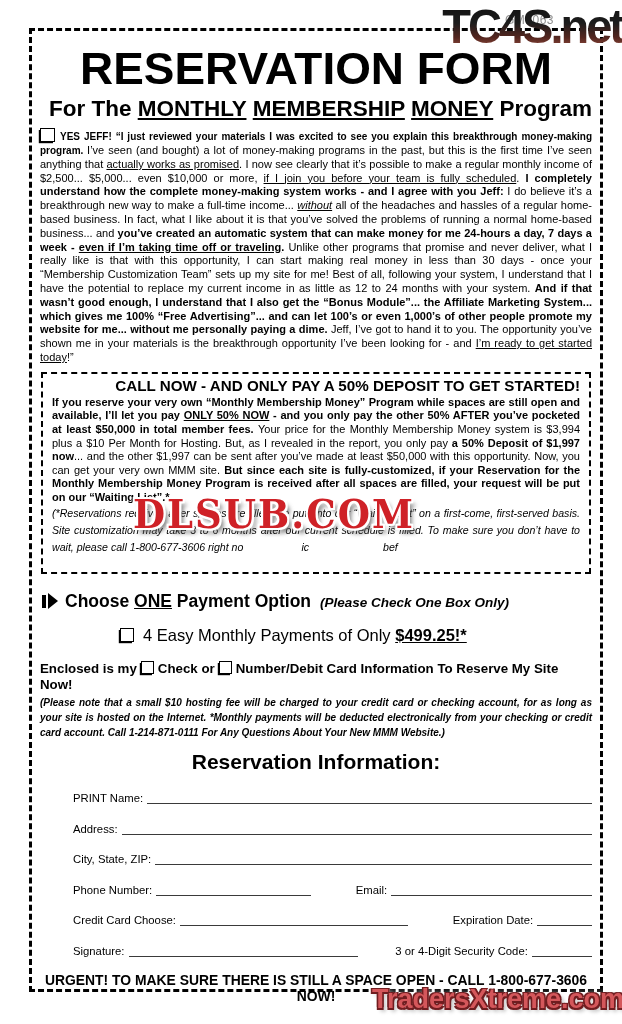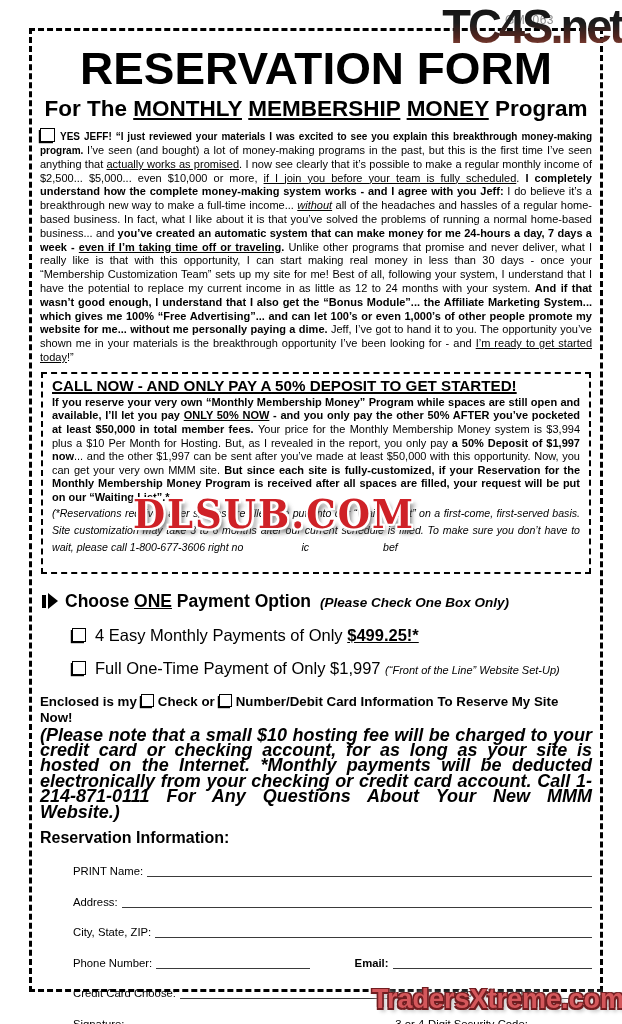--- a/index.html
+++ b/index.html
@@ -49,58 +49,58 @@
   .form-border{
     position:absolute;left:29px;top:28px;width:552px;height:958px;
     border:3px dashed #000;padding:0 8px;z-index:2;
   }
   h1{
     margin:14px 0 0;text-align:center;
     font-size:45px;line-height:1.05;letter-spacing:0px;font-weight:bold;
     transform:scaleX(1.02);
   }
   h2{
-    margin:4px 0 6px;text-align:center;
+    margin:4px 0 6px;text-align:right;
     font-size:22.5px;font-weight:bold;letter-spacing:0px;
   }
   .intro{
     margin:4px 0 0;text-align:justify;
     font-size:11px;line-height:13.8px;
   }
   .intro .cbx{width:13px;height:12px;vertical-align:-2px;}
 
   .deposit-box{
     border:2.5px dashed #000;margin:7px 1px 0;padding:2px 9px 16px;
   }
   .box-title{
-    text-align:left;font-size:15.2px;font-weight:bold;
-    text-decoration:underline;text-decoration-thickness:2px;margin:1px 0 2px;
+    text-align:right;font-size:15.2px;font-weight:bold;
+    text-decoration-thickness:2px;margin:1px 0 2px;
   }
   .deposit-box p{margin:0;text-align:justify;font-size:11px;line-height:13.6px;}
   .deposit-box .fine{font-size:10.6px;line-height:17px;font-style:italic;}
 
   .choose-line{margin:17px 0 0 2px;font-size:17.5px;display:flex;align-items:center;}
   .arrow-icon{display:inline-flex;align-items:center;margin-right:7px;}
   .arrow-icon i{display:block;width:4px;height:13px;background:#000;margin-right:2px;}
   .arrow-icon em{display:block;width:0;height:0;border-left:10px solid #000;border-top:8px solid transparent;border-bottom:8px solid transparent;}
   .choose-line .head-note{margin-left:4px;}
 
-  .option{margin:14px 0 0 32px;font-size:16.5px;}
+  .option{margin:14px 0 0 80px;font-size:16.5px;}
   .option .cbx{width:12px;height:12px;margin-right:9px;vertical-align:-1px;}
 
   .cbx{
     display:inline-block;width:11px;height:11px;border:1.8px solid #000;
     box-shadow:-1.6px 1.6px 0 -0.4px #000;margin-right:5px;vertical-align:-1px;background:#fff;
   }
 
   .enclosed{margin:16px 0 0;font-size:13.3px;line-height:16px;}
   .enclosed .cbx{width:11px;height:11px;vertical-align:-1px;margin:0 4px;}
-  .hosting-note{margin:2px 0 0;font-size:18px;line-height:15.4px;font-weight:bold;font-style:italic;text-align:justify;}
+  .hosting-note{margin:2px 0 0;font-size:10px;line-height:15.4px;font-weight:bold;font-style:italic;text-align:justify;}
 
-  .res-head{margin:9px 0 0;font-size:16px;font-weight:bold;}
+  .res-head{margin:9px 0 0;font-size:21px;font-weight:bold;text-align:center;}
 
   .frow{display:flex;align-items:flex-end;margin-top:17.5px;font-size:11.3px;}
   .flabel{white-space:nowrap;padding-right:4px;padding-left:33px;}
   .fline{border-bottom:1.4px solid #3a3a3a;flex-grow:1;height:12px;}
 
   .urgent-head{margin:15px 0 0;text-align:center;font-size:13.9px;font-weight:bold;}
 </style>
 </head>
 <body>
 
@@ -122,21 +122,20 @@
 
   <div class="choose-line">
     <span class="arrow-icon">
         <i></i>
         <em></em>
       </span>
     <span><span class="b">Choose </span><span class="b u">ONE</span><span class="b"> Payment Option </span><span class="b  i head-note">(Please Check One Box Only)</span></span>
   </div>
 
   <div class="option"><span class="cbx"></span><span class="">4 Easy Monthly Payments of Only </span><span class="b u">$499.25!*</span></div>
-  <div class="option"><span class="cbx"></span><span class="">Full One-Time Payment of Only $1,997 </span><span class="i small-i">(“Front of the Line” Website Set-Up)</span></div>
 
   <div class="enclosed"><span class="b">Enclosed is my</span><span class="cbx"></span><span class="b">Check or</span><span class="cbx"></span><span class="b">Number/Debit Card Information To Reserve My Site Now!</span></div>
   <p class="hosting-note">(Please note that a small $10 hosting fee will be charged to your credit card or checking account, for as long as your site is hosted on the Internet. *Monthly payments will be deducted electronically from your checking or credit card account. Call 1-214-871-0111 For Any Questions About Your New MMM Website.)</p>
 
   <div class="res-head">Reservation Information:</div>
 
   <div id="fields">
       <div class="frow">
         <span class="flabel">PRINT Name:</span>
         <span class="fline" style="flex-grow: 1;"></span>
@@ -145,21 +144,21 @@
         <span class="flabel">Address:</span>
         <span class="fline" style="flex-grow: 1;"></span>
       </div>
       <div class="frow">
         <span class="flabel">City, State, ZIP:</span>
         <span class="fline" style="flex-grow: 1;"></span>
       </div>
       <div class="frow">
         <span class="flabel">Phone Number:</span>
         <span class="fline" style="flex-grow: 1;"></span>
-        <span class="flabel" style="margin-left: 12px; font-weight: bold;">Email:</span>
+        <span class="flabel" style="margin-left: 12px;">Email:</span>
         <span class="fline" style="flex-grow: 1.3;"></span>
       </div>
       <div class="frow">
         <span class="flabel">Credit Card Choose:</span>
         <span class="fline" style="flex-grow: 2.7;"></span>
         <span class="flabel" style="margin-left: 12px; text-align: right;">Expiration Date:</span>
         <span class="fline" style="flex-grow: 0.65;"></span>
       </div>
       <div class="frow">
         <span class="flabel">Signature:</span>

